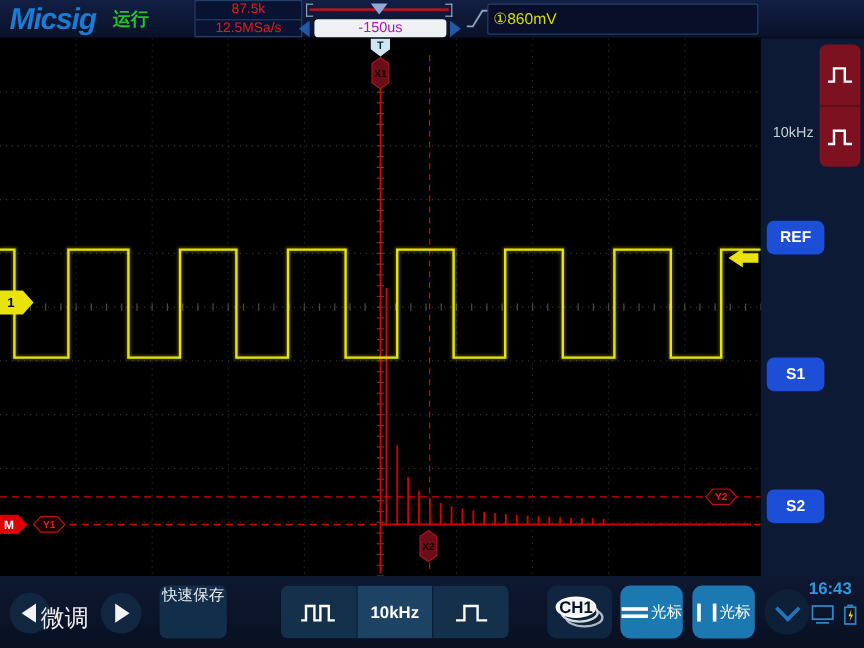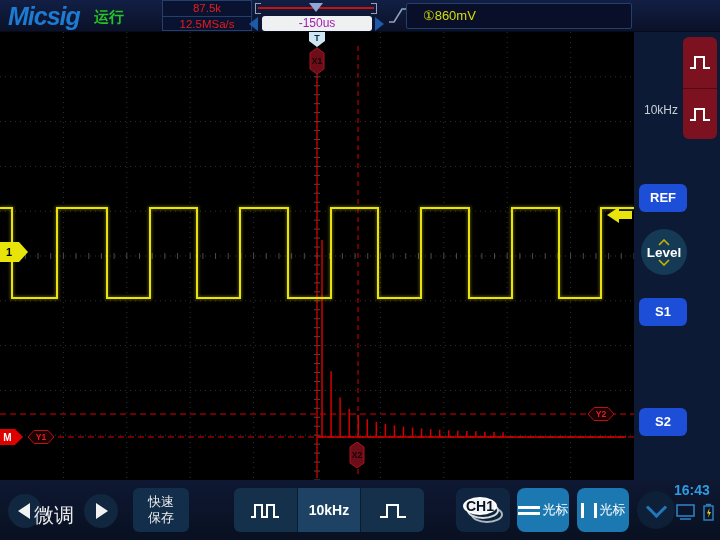--- a/index.html
+++ b/index.html
@@ -23,21 +23,21 @@
   .slider .rail{position:absolute;left:3px;right:3px;top:4px;height:2px;background:#cc1111}
   .slider .thumb{position:absolute;left:54px;top:0;width:0;height:0;
                  border-left:7px solid transparent;border-right:7px solid transparent;border-top:9px solid #8fa8d8}
   .hpos{position:absolute;left:262px;top:16px;width:110px;height:15px;background:#eef0f2;border-radius:3px;
         color:#a21caf;font-size:12px;text-align:center;line-height:15px}
   .tri{width:0;height:0;position:absolute}
   .tri.l{left:249px;top:17px;border-top:7px solid transparent;border-bottom:7px solid transparent;border-right:9px solid #1f5aa8}
   .tri.r{left:375px;top:17px;border-top:7px solid transparent;border-bottom:7px solid transparent;border-left:9px solid #1f5aa8}
   .slope{position:absolute;left:387px;top:6px}
   .trigbox{position:absolute;left:406px;top:3px;width:226px;height:26px;border:1px solid #23406b;border-radius:2px;
-           background:#090f28;color:#d6dd00;font-size:13px;line-height:24px;padding-left:16px;box-sizing:border-box}
+           background:#090f28;color:#d6dd00;font-size:13px;line-height:24px;padding-left:4px;box-sizing:border-box}
 
   
   .plot{position:absolute;left:0;top:32px;width:634px;height:448px;background:#000}
   .meas-left{position:absolute;left:28px;top:56px;color:#ee1111;font-size:13px;line-height:15px;white-space:pre}
   .meas-right{position:absolute;left:488px;top:48px;color:#ee1111;font-size:12.5px;line-height:14.4px;white-space:pre}
 
   
   .sidebar{position:absolute;left:634px;top:32px;width:86px;height:448px;background:#0c1a36}
   .pulsepanel{position:absolute;left:49px;top:5px;width:34px;height:102px;background:#7c1220;border-radius:6px;
               display:flex;flex-direction:column}
@@ -55,21 +55,21 @@
 
   
   .bottombar{position:absolute;left:0;top:480px;width:720px;height:60px;background:linear-gradient(#0e1832,#081021)}
   .circlebtn{position:absolute;top:14px;width:34px;height:34px;border-radius:50%;background:#11263f;
              display:flex;align-items:center;justify-content:center}
   .circlebtn.prev{left:8px}.circlebtn.next{left:84px}
   .ctri-l{width:0;height:0;border-top:8px solid transparent;border-bottom:8px solid transparent;border-right:12px solid #f2f2f2;margin-right:2px}
   .ctri-r{width:0;height:0;border-top:8px solid transparent;border-bottom:8px solid transparent;border-left:12px solid #f2f2f2;margin-left:2px}
   .finetune{position:absolute;left:33px;top:22px;width:42px;text-align:center;color:#ececec;font-size:20px}
   .quicksave{position:absolute;left:133px;top:8px;width:56px;height:44px;background:#132e4a;border-radius:6px;
-             color:#ececec;font-size:13px;text-align:center;display:flex;flex-direction:column;justify-content:center;line-height:16px}
+             color:#ececec;font-size:13px;text-align:center;display:flex;justify-content:center;line-height:16px}
   .segmented{position:absolute;left:234px;top:8px;width:190px;height:44px;border-radius:6px;overflow:hidden;display:flex}
   .seg{flex:1;background:#14304b;display:flex;align-items:center;justify-content:center}
   .seg.mid{background:#1d4263;color:#fff;font-size:14px;font-weight:bold;border-left:1px solid #0a1c30;border-right:1px solid #0a1c30}
   .ch1btn{position:absolute;left:456px;top:8px;width:54px;height:44px;background:#10253f;border-radius:8px;
           display:flex;align-items:center;justify-content:center}
   .ch1badge{position:relative;width:40px;height:26px}
   .ch1badge .e{position:absolute;border-radius:50%;box-sizing:border-box}
   .ch1badge .e3{left:8px;top:9px;width:32px;height:17px;border:2px solid #aeb8c2;background:#0e2238}
   .ch1badge .e2{left:4px;top:5px;width:32px;height:17px;border:2px solid #d5dbe1;background:#0e2238}
   .ch1badge .e1{left:0;top:0;width:34px;height:18px;border:2px solid #fff;background:#f2f4f6;color:#06121f;
@@ -292,29 +292,20 @@
         </svg>
     </div>
     <div class="half">
       <svg width="24" height="24">
           <path d="M2 18 h5 v-11 h9 v11 h6" stroke="#fff" fill="none" stroke-width="2"></path>
         </svg>
     </div>
   </div>
   <div class="mathfreq">10kHz</div>
   <div class="sbtn ref">REF</div>
-  <div class="level">
-    <svg width="14" height="7">
-        <path d="M2 6 L7 1 L12 6" stroke="#c8b400" fill="none" stroke-width="1.6"></path>
-      </svg>
-    <div class="lbl">Level</div>
-    <svg width="14" height="7">
-        <path d="M2 1 L7 6 L12 1" stroke="#c8b400" fill="none" stroke-width="1.6"></path>
-      </svg>
-  </div>
   <div class="sbtn s1">S1</div>
   <div class="sbtn s2">S2</div>
 </div>
 
 <div class="bottombar">
   <div class="circlebtn prev">
       <div class="ctri-l"></div>
     </div>
   <div class="finetune">微调</div>
   <div class="circlebtn next">

